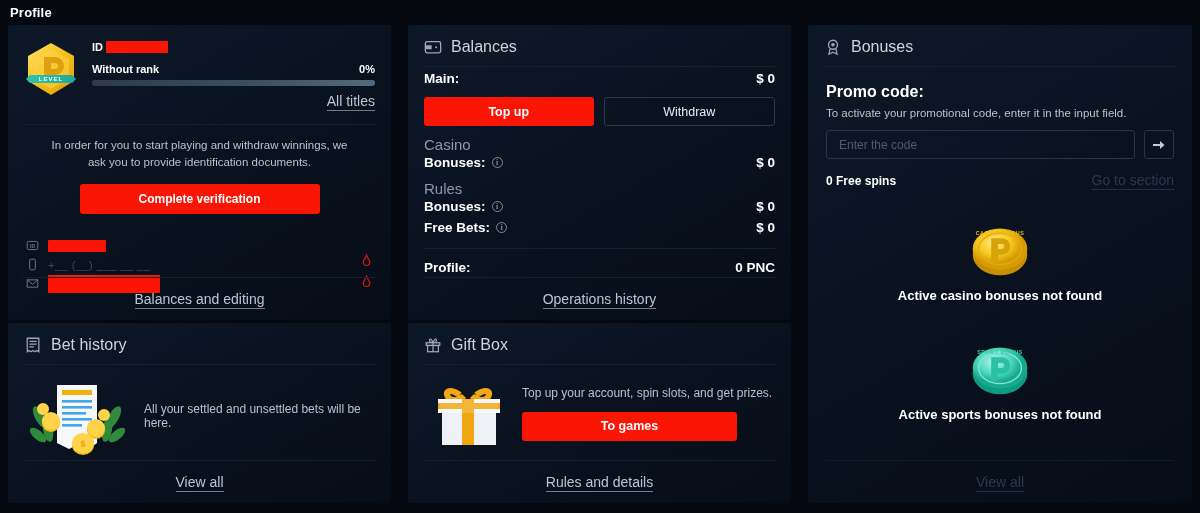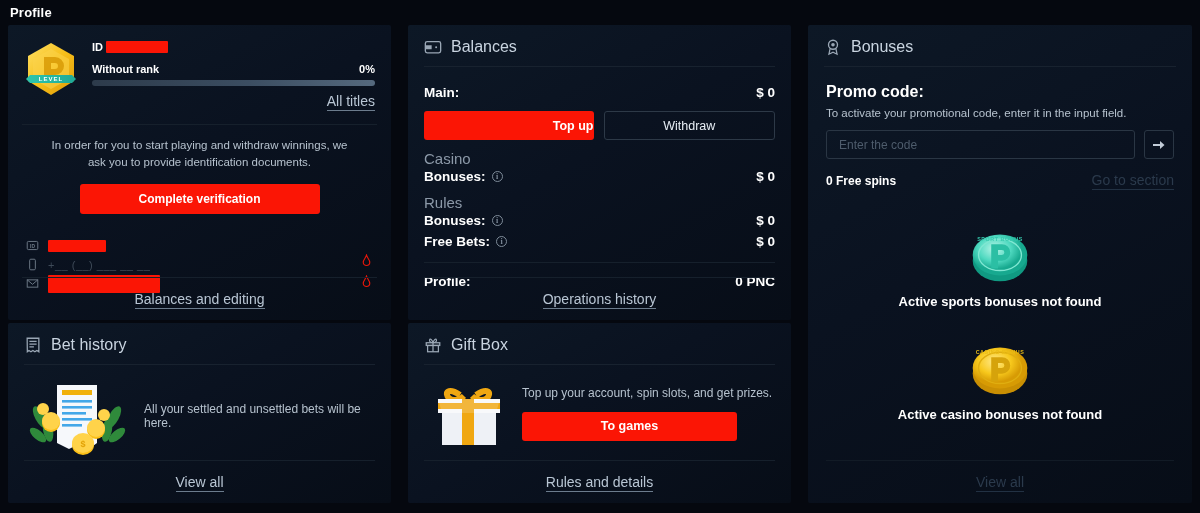--- a/index.html
+++ b/index.html
@@ -103,21 +103,21 @@
   .brow { display: flex; justify-content: space-between; align-items: center; }
   .blabel { font-size: 13.5px; font-weight: bold; color: #ffffff; display:flex; align-items:center; gap:6px; }
   .bval { font-size: 13.5px; font-weight: bold; color: #ffffff; }
   .sublabel { font-size: 15px; color: #8c99a8; margin-top: 10px; }
   .infoi {
     width: 11px; height: 11px; border: 1px solid #7e8b99; border-radius: 50%;
     color: #7e8b99; font-size: 8px; line-height: 9px; text-align: center;
     font-family: "Liberation Serif", serif; font-weight: bold;
   }
   .bal-btns { display: flex; gap: 10px; margin-top: 11px; }
-  .topup-btn { flex: 1 1 0; height: 29px; font-size: 12.5px; text-align: right; }
+  .topup-btn { flex: 1 1 0; height: 29px; font-size: 12.5px; }
   .withdraw-btn {
     flex: 1 1 0; height: 29px; font-size: 12.5px;
     background: transparent; color: #e6edf4; border: 1px solid #2d3947;
     border-radius: 3px; font-family: inherit; cursor: pointer;
   }
   .bal-sep { height: 1px; background: #16202c; margin: 13px 0 11px 0; }
   .bal-foot {
     position: absolute; left: 16px; right: 16px; bottom: 12px;
     border-top: 1px solid #16202c; padding-top: 12px; text-align: center;
   }
@@ -269,21 +269,21 @@
               <rect x="1.5" y="4" width="17" height="12.5" rx="2" fill="none" stroke="#9aa7b5" stroke-width="1.5"></rect>
               <path d="M1.5 8 h7 v4.5 h-7" fill="#9aa7b5"></path>
               <circle cx="13.5" cy="10.2" r="1.1" fill="#9aa7b5"></circle>
             </svg>
         </span>
         <span class="htitle">Balances</span>
       </div>
       <div class="divider"></div>
 
       <div class="bal-body">
-        <div class="brow" style="margin-top:14px">
+        <div class="brow" style="">
           <span class="blabel">Main:</span>
           <span class="bval">$ 0</span>
         </div>
 
         <div class="bal-btns">
           <button class="btn-primary topup-btn">Top up</button>
           <button class="withdraw-btn">Withdraw</button>
         </div>
 
         <div class="sublabel">Casino</div>
@@ -353,60 +353,60 @@
             </span>
           </button>
         </div>
 
         <div class="spins-row">
           <span class="spins-text">
             <span>0</span>
             <span>Free spins</span>
           </span>
           <a class="ulink dim">Go to section</a>
+        </div>
+
+        <div class="empty-block">
+          <div class="coin">
+            <svg viewBox="0 0 80 80">
+              <defs>
+                <radialGradient id="gold" cx="40%" cy="35%">
+                  <stop offset="0" stop-color="#ffe98a"></stop>
+                    <stop offset="0.6" stop-color="#f7c81c"></stop>
+                    <stop offset="1" stop-color="#d79b04"></stop>
+                </radialGradient>
+              </defs>
+              <ellipse cx="40" cy="50" rx="28" ry="21" fill="#c98f03"></ellipse>
+              <ellipse cx="40" cy="44" rx="28" ry="21" fill="url(#gold)"></ellipse>
+              <ellipse cx="40" cy="44" rx="22" ry="16" fill="none" stroke="#e0ae10" stroke-width="1.4"></ellipse>
+              <path d="M31 33 h11 a8.5 8.5 0 0 1 0 17 h-4 v8 h-7 z M38 39 v5 h4 a2.5 2.5 0 0 0 0 -5 z" fill="#d6a30b"></path>
+              <text x="40" y="30" font-family="Liberation Sans, sans-serif" font-size="5.5" font-weight="bold" fill="#e9bb16" text-anchor="middle" letter-spacing=".6">CASINO BONUS</text>
+            </svg>
+          </div>
+          <div class="empty-label">Active casino bonuses not found</div>
         </div>
 
         <div class="empty-block" style="margin-top:22px">
           <div class="coin">
             <svg viewBox="0 0 80 80">
               <defs>
                 <radialGradient id="teal" cx="40%" cy="35%">
                   <stop offset="0" stop-color="#b8f5e8"></stop>
                     <stop offset="0.6" stop-color="#4fd9c0"></stop>
                     <stop offset="1" stop-color="#17a98f"></stop>
                 </radialGradient>
               </defs>
               <ellipse cx="40" cy="50" rx="28" ry="21" fill="#109a82"></ellipse>
               <ellipse cx="40" cy="44" rx="28" ry="21" fill="url(#teal)"></ellipse>
               <ellipse cx="40" cy="44" rx="22" ry="16" fill="none" stroke="#7fe7d2" stroke-width="1.4"></ellipse>
               <path d="M31 33 h11 a8.5 8.5 0 0 1 0 17 h-4 v8 h-7 z M38 39 v5 h4 a2.5 2.5 0 0 0 0 -5 z" fill="#2bbfa4"></path>
               <text x="40" y="30" font-family="Liberation Sans, sans-serif" font-size="5.5" font-weight="bold" fill="#35c9ad" text-anchor="middle" letter-spacing=".6">SPORT BONUS</text>
             </svg>
           </div>
           <div class="empty-label">Active sports bonuses not found</div>
-        </div>
-
-        <div class="empty-block">
-          <div class="coin">
-            <svg viewBox="0 0 80 80">
-              <defs>
-                <radialGradient id="gold" cx="40%" cy="35%">
-                  <stop offset="0" stop-color="#ffe98a"></stop>
-                    <stop offset="0.6" stop-color="#f7c81c"></stop>
-                    <stop offset="1" stop-color="#d79b04"></stop>
-                </radialGradient>
-              </defs>
-              <ellipse cx="40" cy="50" rx="28" ry="21" fill="#c98f03"></ellipse>
-              <ellipse cx="40" cy="44" rx="28" ry="21" fill="url(#gold)"></ellipse>
-              <ellipse cx="40" cy="44" rx="22" ry="16" fill="none" stroke="#e0ae10" stroke-width="1.4"></ellipse>
-              <path d="M31 33 h11 a8.5 8.5 0 0 1 0 17 h-4 v8 h-7 z M38 39 v5 h4 a2.5 2.5 0 0 0 0 -5 z" fill="#d6a30b"></path>
-              <text x="40" y="30" font-family="Liberation Sans, sans-serif" font-size="5.5" font-weight="bold" fill="#e9bb16" text-anchor="middle" letter-spacing=".6">CASINO BONUS</text>
-            </svg>
-          </div>
-          <div class="empty-label">Active casino bonuses not found</div>
         </div>
       </div>
 
       <div class="bon-foot">
         <a class="ulink dim">View all</a>
       </div>
     </div>
 
     <div class="card">
       <div class="card-head">

